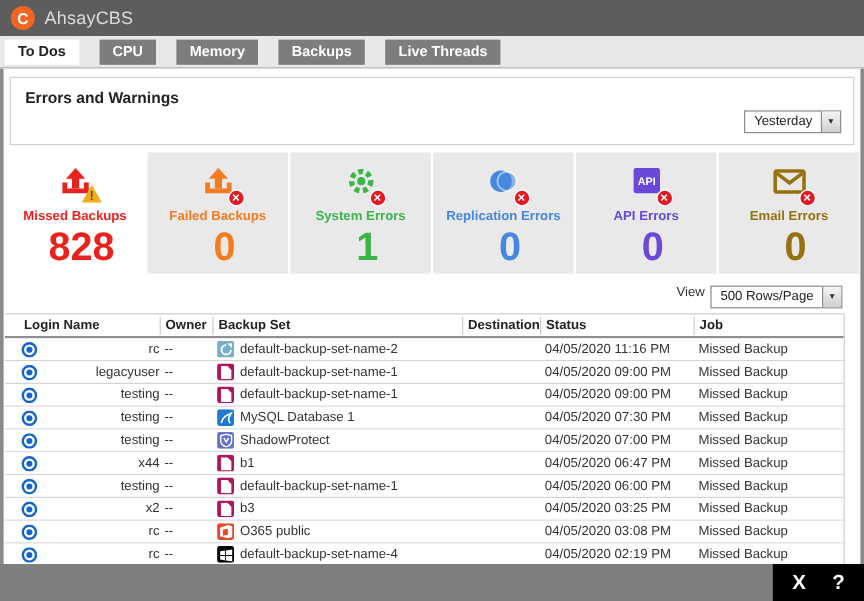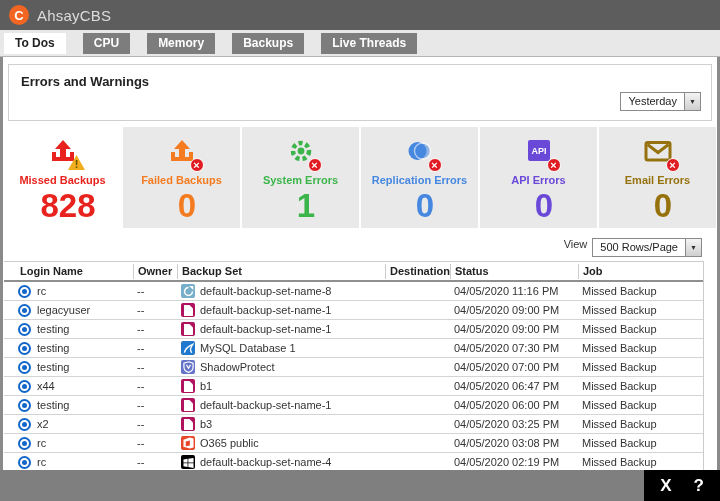--- a/index.html
+++ b/index.html
@@ -47,21 +47,21 @@
 
   
   .table { position:absolute; top:261px; left:4px; right:17px; }
   .rail { position:absolute; top:261px; right:16px; width:1px; height:210px; background:#ccc; }
   .thead, .trow { display:grid; grid-template-columns:129px 44px 208px 65px 128px 1fr; align-items:center; }
   .thead { height:21px; border-top:1px solid #ccc; border-bottom:2px solid #8f8f8f; font-weight:bold; color:#222; }
   .thead .hc { padding-left:4px; border-left:1px solid #ccc; height:15px; line-height:15px; }
   .thead .hc:first-child { border-left:none; padding-left:16px; }
   .trow { height:19px; border-bottom:1px solid #d4d4d4; background:#fff; cursor:pointer; }
   .c { padding-left:4px; white-space:nowrap; overflow:hidden; }
-  .c-login { padding-left:14px; display:flex; align-items:center; gap:6px; }
+  .c-login { padding-left:14px; display:flex; align-items:center; gap:6px;justify-content:space-between; }
   .c-set { display:flex; align-items:center; gap:5px; }
   .login-icon { width:13px; height:13px; border-radius:50%; border:2px solid #1266c9; display:flex; align-items:center; justify-content:center; flex:0 0 13px; }
   .login-icon b { width:5px; height:5px; border-radius:50%; background:#1266c9; }
   .set-icon { width:14px; height:14px; border-radius:2px; display:flex; align-items:center; justify-content:center; flex:0 0 14px; }
 
   
   .footer { position:absolute; left:0; right:0; bottom:0; height:31px; background:#7f7f7f; z-index:7; }
   .footer-actions { position:absolute; right:0; top:0; bottom:0; width:76px; background:#000; display:flex; align-items:center; justify-content:center; gap:22px; }
   .fbtn { color:#fff; font-weight:bold; font-size:17px; cursor:pointer; line-height:1; }
 </style>
@@ -206,21 +206,21 @@
       <span class="login-text">rc</span>
     </div>
     <div class="c c-owner">--</div>
     <div class="c c-set">
       <span class="set-icon" style="background: rgb(119, 174, 201);">
               <svg width="11" height="11" viewBox="0 0 12 12">
                 <path d="M6 1.7a4.3 4.3 0 1 0 4.3 4.3" fill="none" stroke="#fff" stroke-width="1.7"></path>
                 <path d="M6.8 0h4.4v4.4z" fill="#fff"></path>
               </svg>
             </span>
-      <span class="set-text">default-backup-set-name-8</span>
+      <span class="set-text">default-backup-set-name-2</span>
     </div>
     <div class="c c-dest"></div>
     <div class="c c-job">04/05/2020 11:16 PM</div>
     <div class="c c-status">Missed Backup</div>
   </div>
 
   <div class="trow">
     <div class="c c-login">
       <span class="login-icon">
               <b></b>

